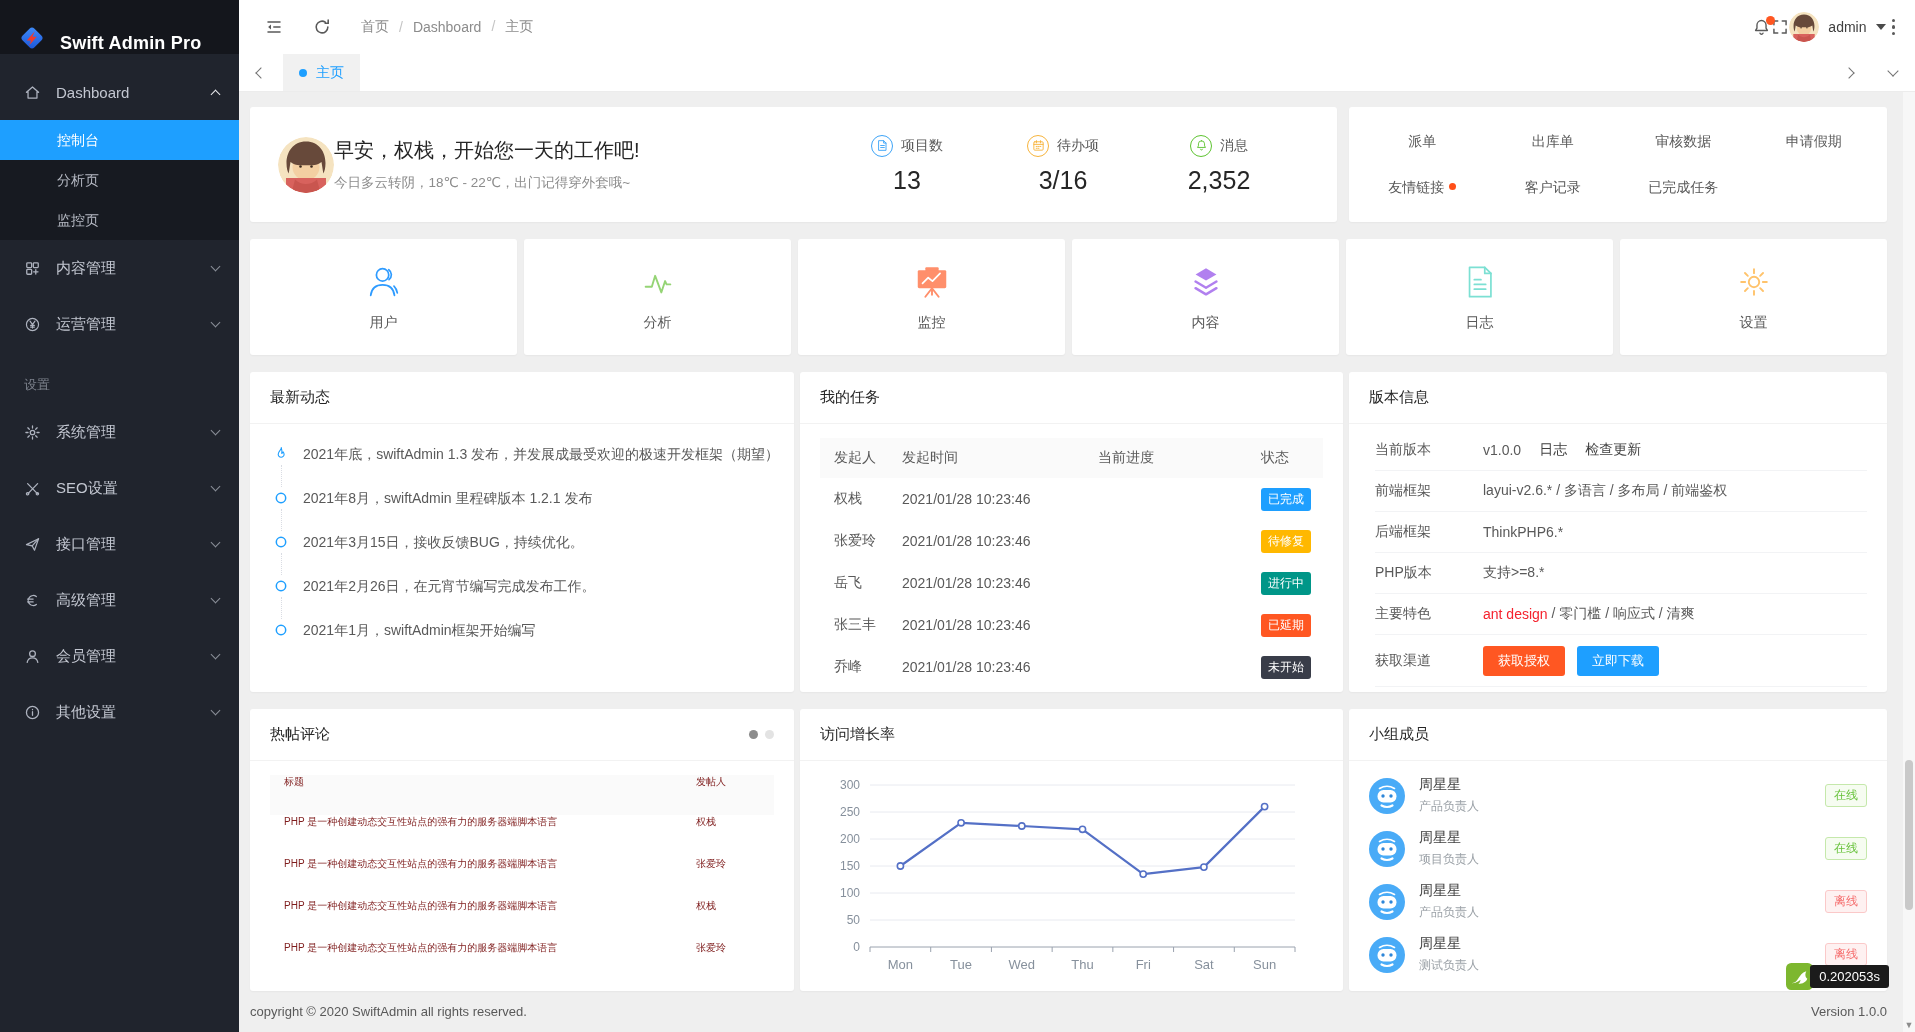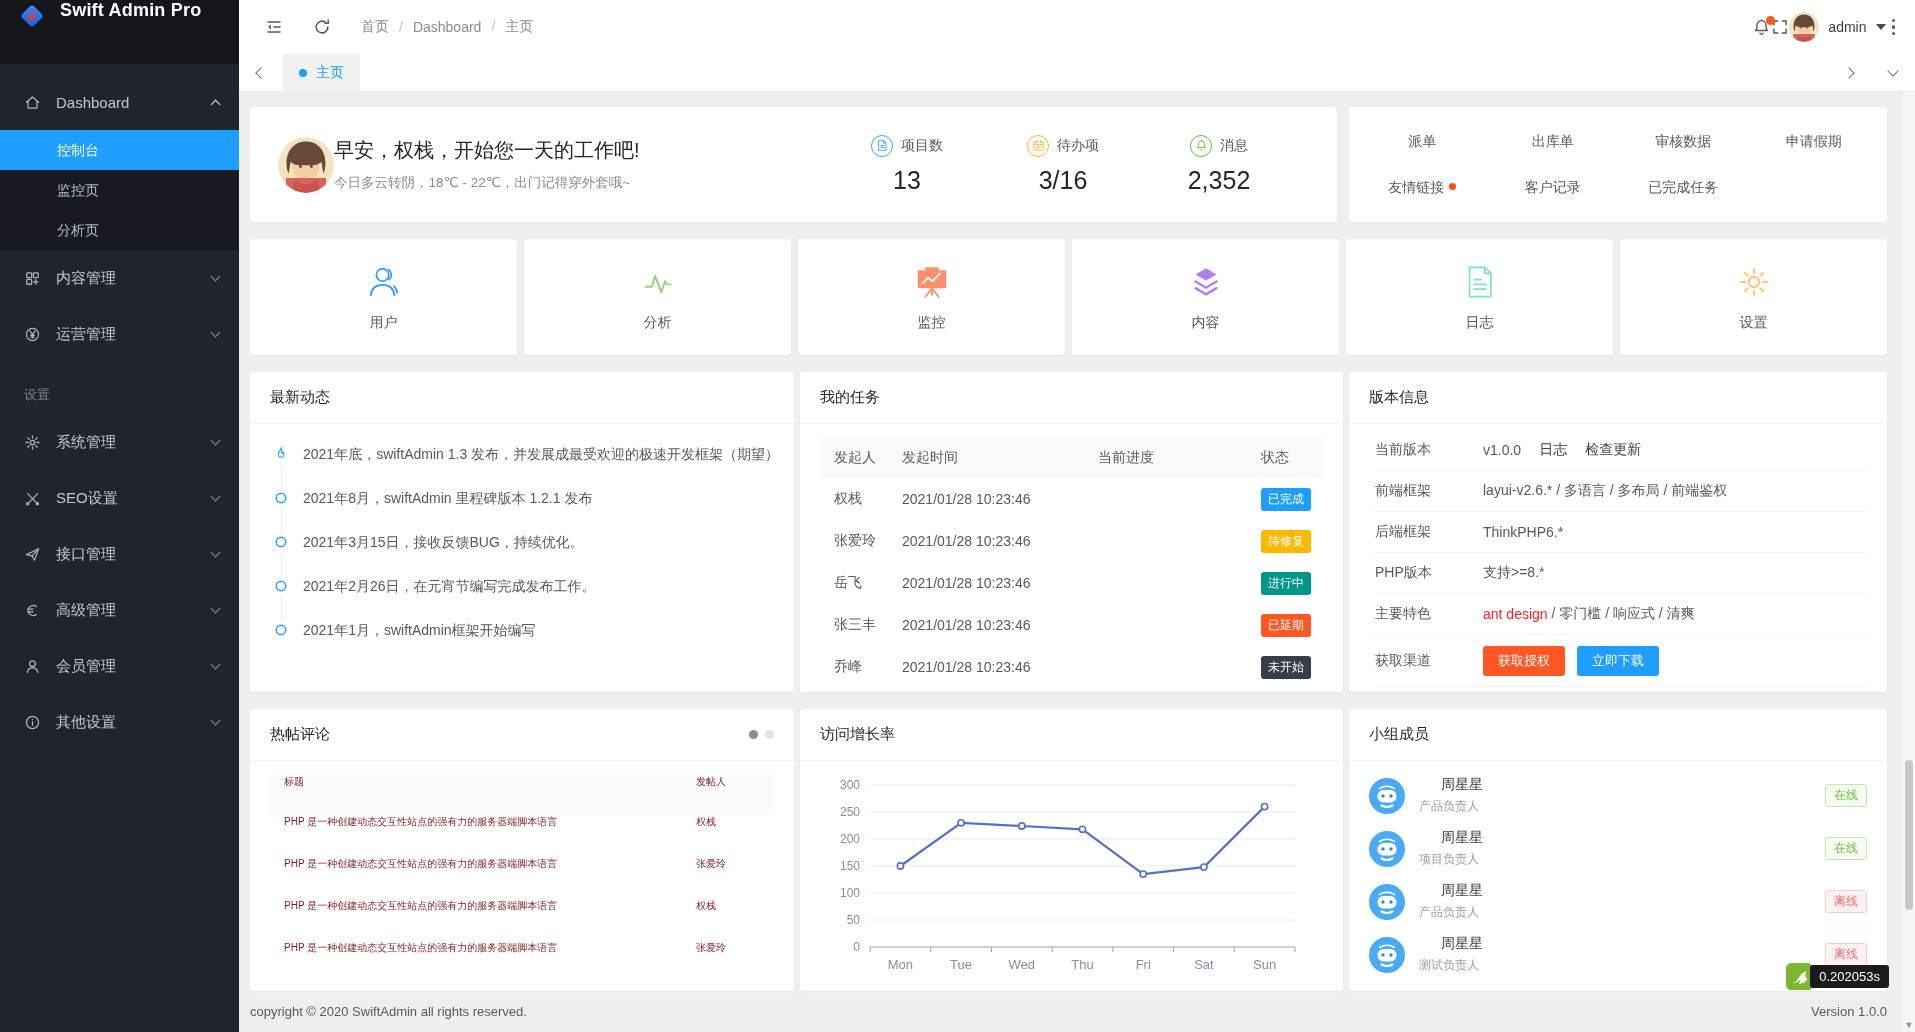--- a/index.html
+++ b/index.html
@@ -2,21 +2,21 @@
 <html><head>
 <meta charset="utf-8">
 <style>
   * { margin:0; padding:0; box-sizing:border-box; }
   html,body { width:1915px; height:1032px; overflow:hidden; }
   body { position:relative; font-family:"Liberation Sans","DejaVu Sans",sans-serif; background:#efefef; color:#333; }
   svg { display:block; }
 
   
   .sidebar { position:absolute; left:0; top:0; bottom:0; width:239px; background:#20242d; z-index:10; }
-  .logo-bar { height:64px; display:flex; align-items:flex-start; gap:12px; padding:0 16px; background:#14161c; }
+  .logo-bar { height:54px; display:flex; align-items:flex-end; gap:12px; padding:0 16px; background:#14161c; }
   .logo-title { color:#fff; font-size:18px; font-weight:bold; letter-spacing:.2px; }
   .menu { padding-top:10px; }
   .menu-item { height:56px; display:flex; align-items:center; padding:0 20px 0 24px; font-size:15px; color:#c3c7d1; cursor:pointer; }
   .mi-icon { width:18px; height:18px; margin-right:14px; display:flex; align-items:center; color:#aeb3bf; }
   .mi-icon svg { width:17px; height:17px; }
   .mi-label { flex:1; }
   .chev { width:7px; height:7px; border-right:1.5px solid #8a8f99; border-bottom:1.5px solid #8a8f99; transform:rotate(45deg); margin-top:-4px; }
   .chev.up { transform:rotate(-135deg); margin-top:4px; }
   .chev.white { border-color:#e8eaee; }
   .submenu { background:#171a21; }
@@ -131,21 +131,21 @@
   .cmt-title { flex:1; padding-left:14px; white-space:nowrap; overflow:hidden; }
   .cmt-author { width:78px; }
 
   
   .chart-svg { margin:2px 0 0 0; }
 
   
   .mlist { padding:8px 20px 0; }
   .member { display:flex; align-items:center; height:53px; }
   .m-av { width:36px; height:36px; margin-right:14px; flex:none; }
-  .m-name { font-size:14px; color:#404040;margin-left:22px; }
+  .m-name { font-size:14px; color:#404040; }
   .m-role { font-size:12px; color:#9aa0a6; margin-top:4px; }
   .m-badge { margin-left:auto; font-size:12px; padding:2px 8px; border-radius:3px; border:1px solid; }
   .m-badge.on  { color:#67C23A; border-color:#c5e8ab; background:#f6fcf1; }
   .m-badge.off { color:#F56C6C; border-color:#fbc9c9; background:#fef1f1; }
 
   
   .footer { position:absolute; left:239px; right:0; bottom:0; height:41px; display:flex; align-items:center; padding:0 28px 0 11px; font-size:13px; color:#595959; }
   .f-right { margin-left:auto; }
 
   
@@ -181,22 +181,22 @@
          <span class="mi-icon">
           <svg viewBox="0 0 16 16" fill="none" stroke="currentColor" stroke-linecap="round" stroke-linejoin="round" stroke-width="1.2">
             <path d="M2.3 7.8 8 2.8l5.7 5M3.8 7v6.2h8.4V7"></path>
           </svg>
         </span>
          <span class="mi-label">Dashboard</span>
          <span class="chev up white"></span>
        </div>
       <div class="submenu">
         <div class="sub-item active">控制台</div>
+        <div class="sub-item">分析页</div>
         <div class="sub-item">监控页</div>
-        <div class="sub-item">分析页</div>
       </div>
       <div class="menu-item">
          <span class="mi-icon">
           <svg viewBox="0 0 16 16" fill="none" stroke="currentColor" stroke-linecap="round" stroke-linejoin="round" stroke-width="1.2">
             <rect x="2.6" y="2.6" width="4.6" height="4.6" rx="0.8"></rect>
             <rect x="8.8" y="2.6" width="4.6" height="4.6" rx="0.8"></rect>
             <rect x="2.6" y="8.8" width="4.6" height="4.6" rx="0.8"></rect>
             <path d="M11.1 9v4.2M9 11.1h4.2"></path>
           </svg>
         </span>

